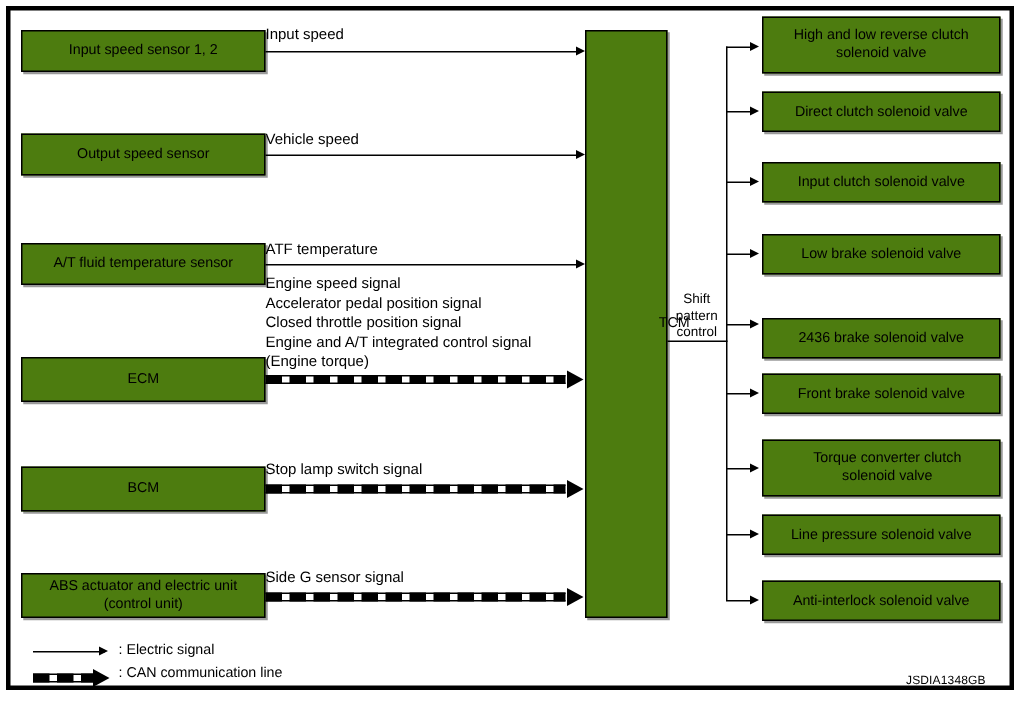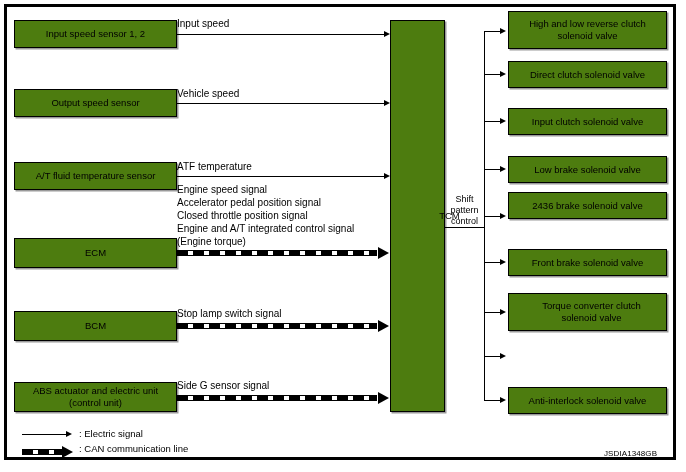--- a/index.html
+++ b/index.html
@@ -240,33 +240,34 @@
   <div class="hline" style="left:484px; top:121px; width:19px;"></div>
   <div class="arrowhead" style="left:500px; top:117.5px;"></div>
   <div class="box shadow" style="left:508px; top:108px; width:159px; height:27px;">Input clutch solenoid valve</div>
 
   <div class="hline" style="left:484px; top:169px; width:19px;"></div>
   <div class="arrowhead" style="left:500px; top:165.5px;"></div>
   <div class="box shadow" style="left:508px; top:156px; width:159px; height:27px;">Low brake solenoid valve</div>
 
   <div class="hline" style="left:484px; top:216px; width:19px;"></div>
   <div class="arrowhead" style="left:500px; top:212.5px;"></div>
-  <div class="box shadow" style="left:508px; top:192px; width:159px; height:27px;">2436 brake solenoid valve</div>
+  <div class="box shadow" style="left:508px; top:212px; width:159px; height:27px;">2436 brake solenoid valve</div>
 
   <div class="hline" style="left:484px; top:262px; width:19px;"></div>
   <div class="arrowhead" style="left:500px; top:258.5px;"></div>
   <div class="box shadow" style="left:508px; top:249px; width:159px; height:27px;">Front brake solenoid valve</div>
 
   <div class="hline" style="left:484px; top:312px; width:19px;"></div>
   <div class="arrowhead" style="left:500px; top:308.5px;"></div>
   <div class="box shadow" style="left:508px; top:293px; width:159px; height:38px; white-space:pre-line;padding-left:10px;">Torque converter clutch
 solenoid valve</div>
 
   <div class="hline" style="left:484px; top:356px; width:19px;"></div>
   <div class="arrowhead" style="left:500px; top:352.5px;"></div>
+  <div class="box shadow" style="left:508px; top:343px; width:159px; height:27px;">Line pressure solenoid valve</div>
 
   <div class="hline" style="left:484px; top:400px; width:19px;"></div>
   <div class="arrowhead" style="left:500px; top:396.5px;"></div>
   <div class="box shadow" style="left:508px; top:387px; width:159px; height:27px;">Anti-interlock solenoid valve</div>
 
   <div class="hline" style="left:22px; top:434px; width:48px;"></div>
   <div class="arrowhead" style="left:66px; top:430.5px;"></div>
   <div class="legend-text" style="left:79px; top:428px;">: Electric signal</div>
 
   <div class="canline" style="left:22px; top:449px; width:42px;">

